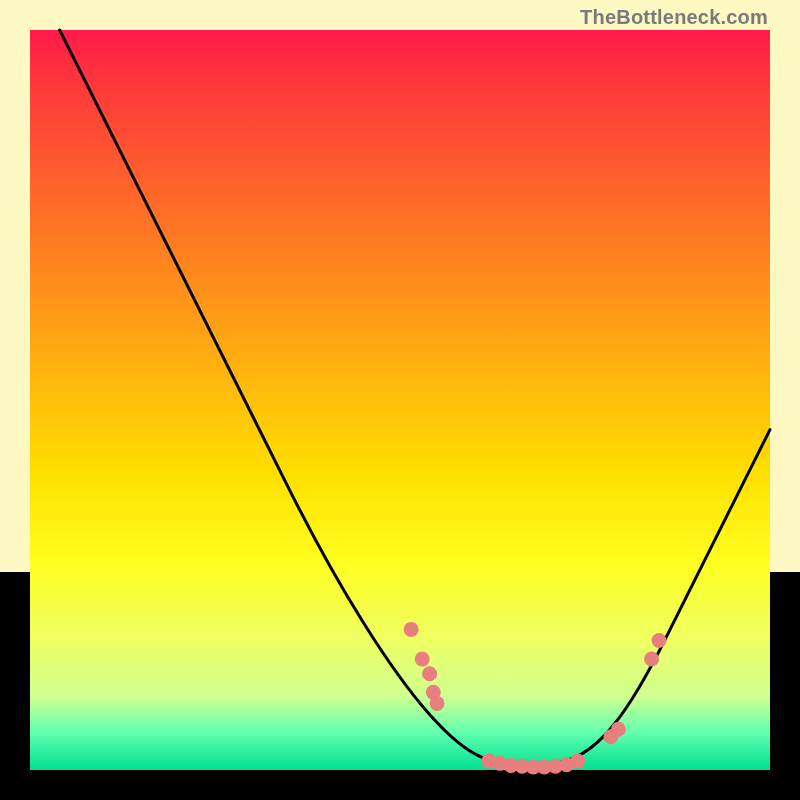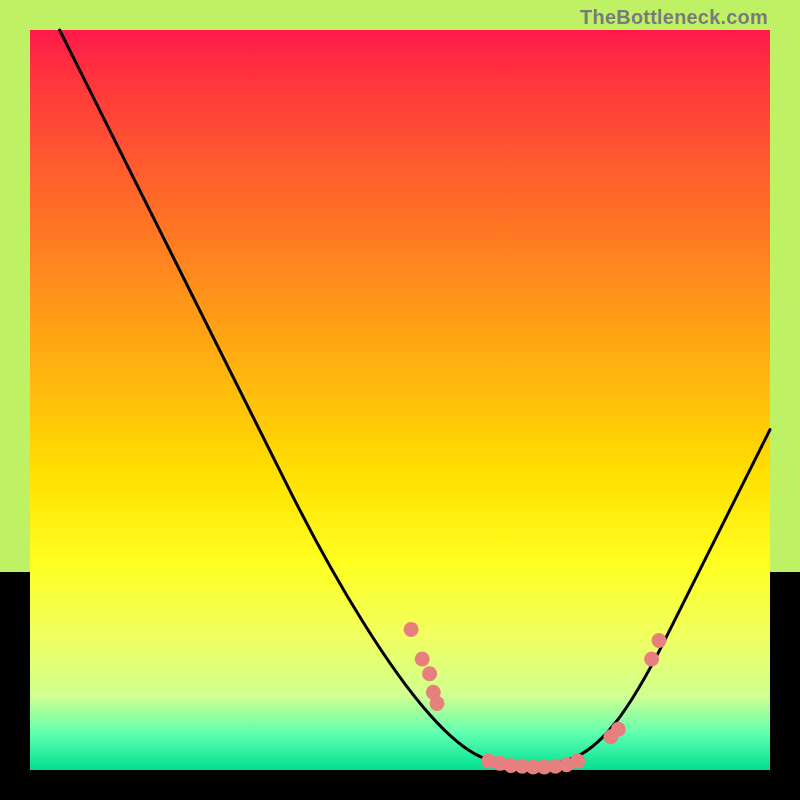--- a/index.html
+++ b/index.html
@@ -1,21 +1,21 @@
 <!DOCTYPE html>
 <html><head>
 <meta charset="utf-8">
 <style>
   * { margin: 0; padding: 0; box-sizing: border-box; }
   html, body { width: 800px; height: 800px; overflow: hidden; background: #000; }
   .container {
     width: 800px;
     height: 572px;
     position: relative;
-    background: #bef264;
+    background: #fef9c3;
   }
   .plot-area {
     position: absolute;
     left: 30px;
     top: 30px;
     width: 740px;
     height: 740px;
     background: linear-gradient(to bottom,
       #ff1a4a 0%,
       #ff3a3a 8%,

